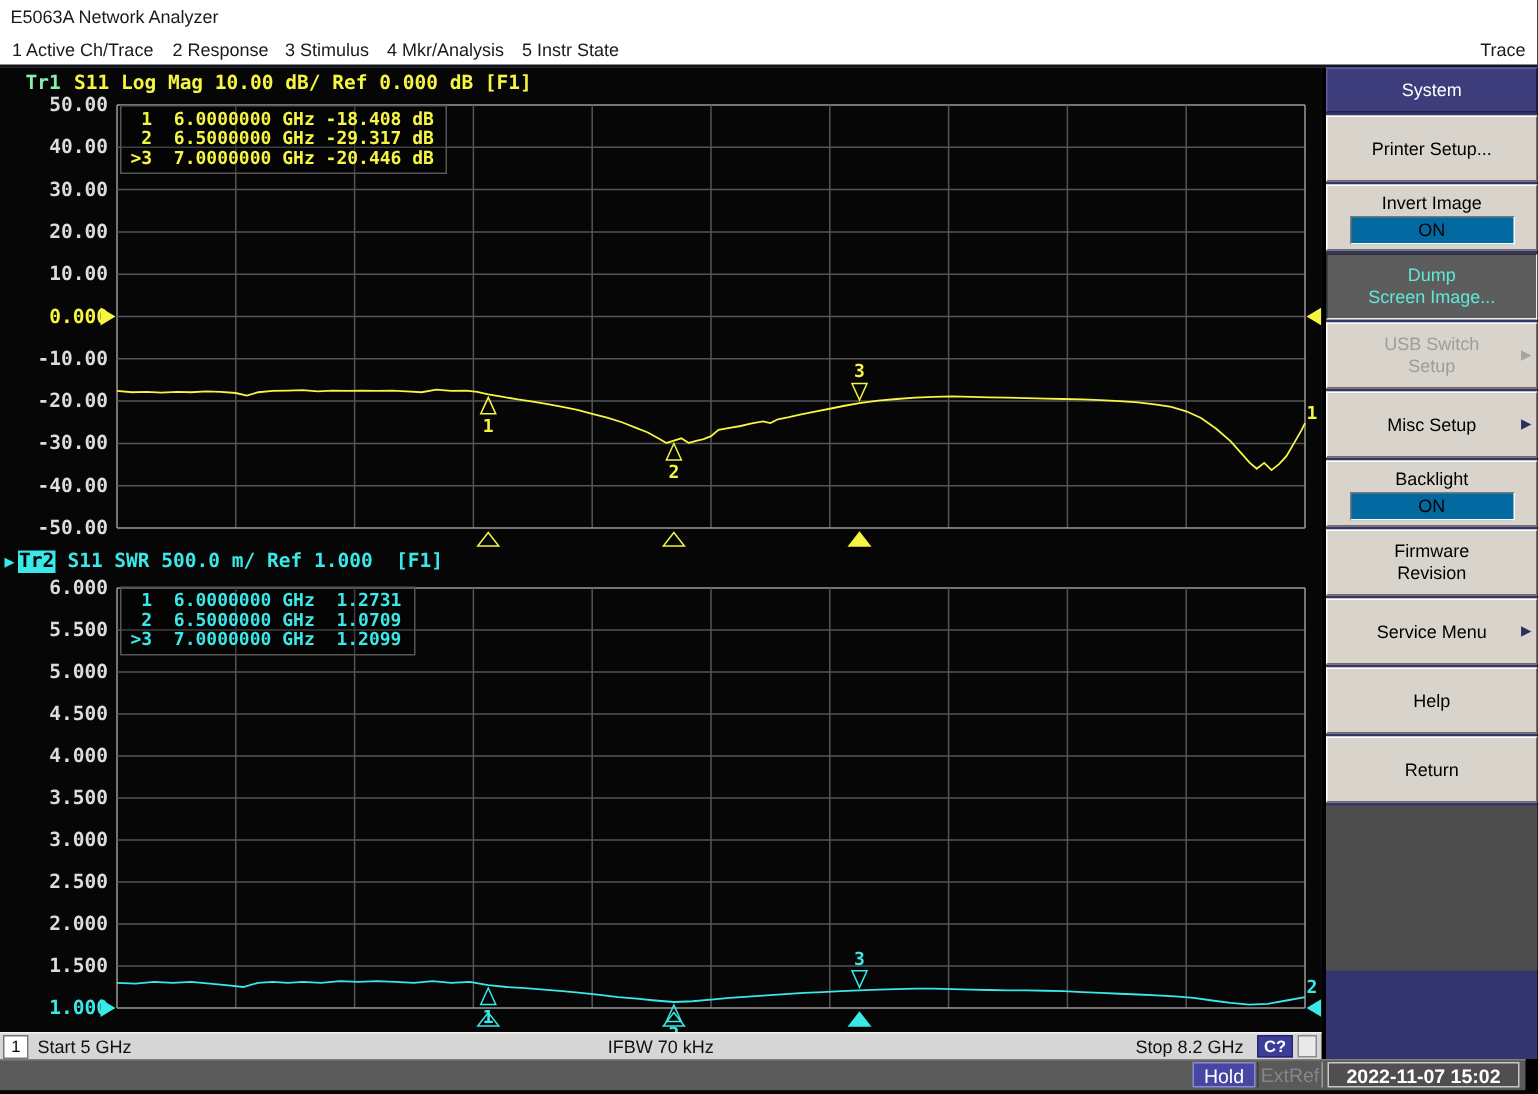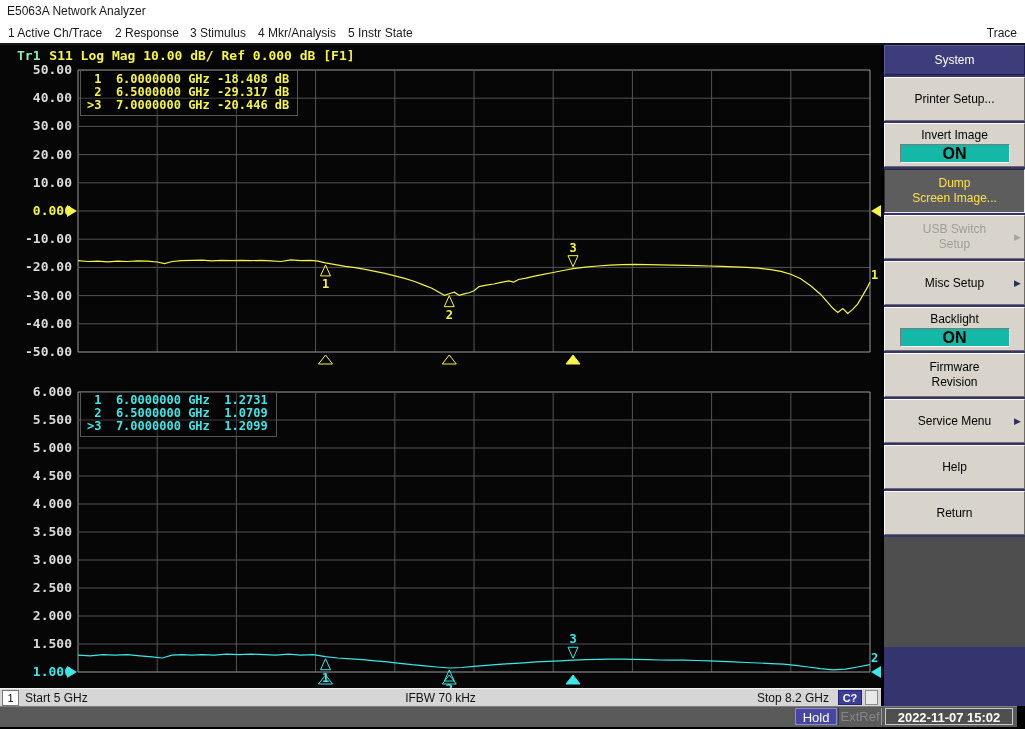--- a/index.html
+++ b/index.html
@@ -19,23 +19,23 @@
   .mkr-table{position:absolute;font-family:"DejaVu Sans Mono",monospace;font-size:12px;font-weight:700;
              line-height:13px;white-space:pre;border:1px solid #565656;padding:2px 8px 3px 6px;background:rgba(0,0,0,0.25);}
 
   .sidebar{position:absolute;left:881px;top:45px;width:144px;height:661px;background:#34346e;border-left:3px solid #000;box-sizing:border-box;}
   .sb-btn{position:relative;margin:0 0 2px 0;width:141px;box-sizing:border-box;background:#d8d4cc;color:#000;
           display:flex;flex-direction:column;align-items:center;justify-content:center;
           font-size:12px;line-height:15px;text-align:center;cursor:default;
           border:1px solid;border-color:#ffffff #6f6b63 #6f6b63 #ffffff;}
   .sb-btn.header{height:30px;background:#3d3d7c;color:#fff;border-color:#5c5ca0 #1e1e46 #1e1e46 #5c5ca0;}
   .sb-btn.button,.sb-btn.toggle,.sb-btn.pressed,.sb-btn.disabled{height:44px;}
-  .sb-btn.pressed{background:#5d5d5d;color:#fde047;border-color:#2b2b2b #efefef #efefef #2b2b2b;}
+  .sb-btn.pressed{background:#5d5d5d;color:#5eead4;border-color:#2b2b2b #efefef #efefef #2b2b2b;}
   .sb-btn.disabled{color:#9d9d98;}
-  .sb-toggle-box{width:108px;height:17px;background:#14b8a6;color:#000;font-weight:700;font-size:16px;line-height:17px;
+  .sb-toggle-box{width:108px;height:17px;background:#0369a1;color:#000;font-weight:400;font-size:12px;line-height:17px;
                  border:1px solid;border-color:#7a7a7a #ffffff #ffffff #7a7a7a;margin-top:1px;}
   .sb-arrow{position:absolute;right:3px;top:50%;transform:translateY(-50%);font-size:9px;color:#2e2e5e;}
   .sb-btn.disabled .sb-arrow{color:#a5a5a0;}
   .sb-filler{width:141px;background:#4e4e4e;}
 
   .statusbar{position:absolute;left:0;top:688px;width:881px;height:18px;background:#d6d6d6;border-top:1px solid #f2f2f2;box-sizing:border-box;}
   .statusbar .chan{position:absolute;left:2px;top:1px;width:15px;height:14px;background:#fff;border:1px solid #777;
                    font-size:11px;text-align:center;line-height:14px;color:#000;}
   .statusbar .s-text{position:absolute;top:2px;font-size:12px;color:#111;white-space:nowrap;}
   .cal-badge{position:absolute;right:19px;top:1px;width:24px;height:15px;background:#3c3c99;color:#fff;
@@ -159,20 +159,21 @@
         <text x="449.2500000000001" y="648.0296000000001" text-anchor="middle" fill="#3be8e8" font-family="DejaVu Sans Mono, monospace" font-size="12" font-weight="700">2</text>
         <polygon points="449.2500000000001,630 442.2500000000001,639 456.2500000000001,639" fill="none" stroke="#3be8e8" stroke-width="1"></polygon>
         <polygon points="573.0000000000001,613.2456 568.0000000000001,602.2456 578.0000000000001,602.2456" fill="none" stroke="#3be8e8" stroke-width="1"></polygon>
         <text x="573.0000000000001" y="598.2456" text-anchor="middle" fill="#3be8e8" font-family="DejaVu Sans Mono, monospace" font-size="12" font-weight="700">3</text>
         <polygon points="573.0000000000001,630 566.0000000000001,639 580.0000000000001,639" fill="#3be8e8" stroke="#3be8e8" stroke-width="1"></polygon>
         <text x="871" y="616.72" fill="#3be8e8" font-family="DejaVu Sans Mono, monospace" font-size="12" font-weight="700">2</text>
       </g>
     </svg>
 <div class="tr-header" style="top: 3px; left: 16px;"><span class="tr-chip" style="color: #86efac;">Tr1</span><span style="color: rgb(245, 245, 66);"> S11 Log Mag 10.00 dB/ Ref 0.000 dB [F1]</span></div>
     <div class="mkr-table" style="left: 80px; top: 25px; color: rgb(245, 245, 66);"><div class="mkr-row"> 1  6.0000000 GHz -18.408 dB</div><div class="mkr-row"> 2  6.5000000 GHz -29.317 dB</div><div class="mkr-row">&gt;3  7.0000000 GHz -20.446 dB</div></div>
+    <div class="tr-header" style="top: 322px; left: 3px;"><span class="tr-arrow" style="color: rgb(59, 232, 232);">▶</span><span class="tr-chip" style="background: rgb(59, 232, 232); color: rgb(0, 0, 0);">Tr2</span><span style="color: rgb(59, 232, 232);"> S11 SWR 500.0 m/ Ref 1.000  [F1]</span></div>
     <div class="mkr-table" style="left: 80px; top: 346px; color: rgb(59, 232, 232); text-align: center;"><div class="mkr-row"> 1  6.0000000 GHz  1.2731</div><div class="mkr-row"> 2  6.5000000 GHz  1.0709</div><div class="mkr-row">&gt;3  7.0000000 GHz  1.2099</div></div>
   </div>
 
 <div class="sidebar" id="sidebar">
     <div class="sb-btn header">
       <div>System</div>
     </div>
     <div class="sb-btn button">
       <div>Printer Setup...</div>
     </div>

